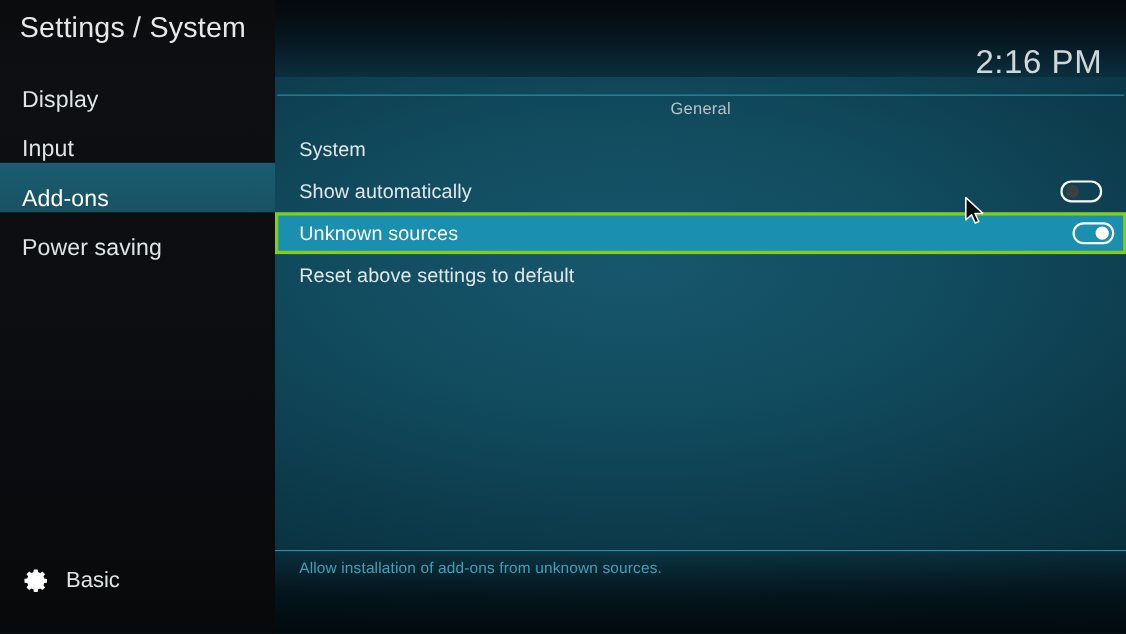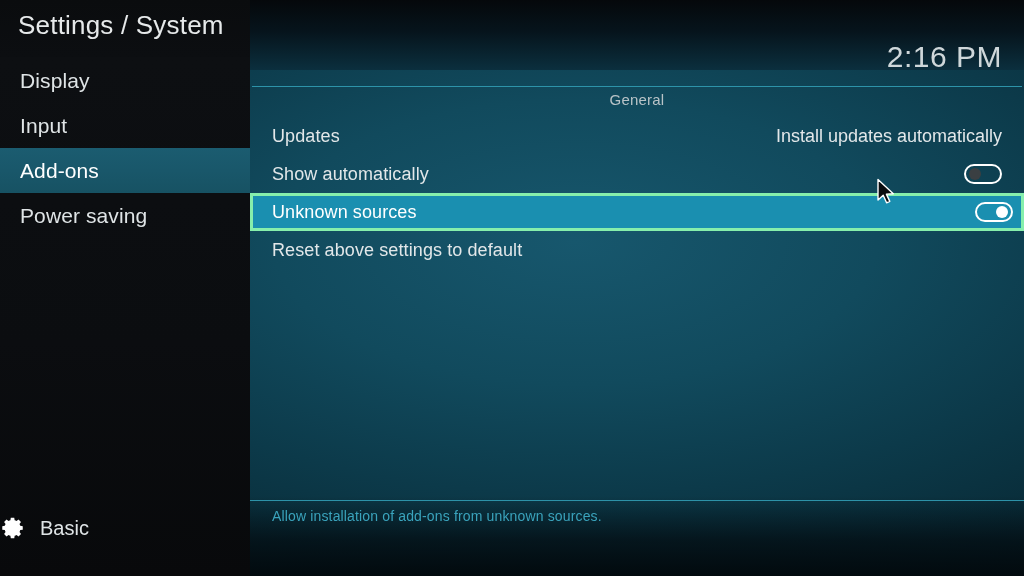--- a/index.html
+++ b/index.html
@@ -78,41 +78,42 @@
     position:absolute;
     left:0; top:57px;
     width:250px; height:519px;
     background:linear-gradient(to bottom, #0d0f12 0%, #0b0d10 55%, #08090b 100%);
     z-index:5;
   }
   .side-item {
     position:relative;
     height:45px;
     display:flex;
-    align-items:center;
+    align-items:flex-end;
     padding-left:20px;
     font-size:21px;
     font-weight:400;
     color:#dfe4e6;
     letter-spacing:0.1px;
     white-space:nowrap;
   }
   .side-item.selected {
     background:linear-gradient(to bottom, #1b5c70 0%, #19576a 50%, #175263 100%);
     color:#ffffff;
   }
   .side-spacer { height:1px; }
 
   .sidebar-footer {
     position:absolute;
     left:0; bottom:28px;
     width:250px;
     height:40px;
     display:flex;
     align-items:center;
+    padding-left:20px;
   }
   .gear-icon { width:26px; height:26px; flex:0 0 26px; }
   .sidebar-footer .label {
     margin-left:14px;
     font-size:20px;
     color:#dfe4e6;
     white-space:nowrap;
   }
 
   
@@ -156,21 +157,21 @@
   }
   .row .row-value {
     margin-left:auto;
     font-size:18px;
     color:#e2e7e9;
     white-space:nowrap;
   }
 
   .row.highlighted {
     background:#1a8fb0;
-    border:3px solid #86efac;
+    border:3px solid #84cc16;
     height:38px;
     padding:0 8px 0 19px;
   }
   .row.highlighted .row-label { color:#ffffff; }
 
   
   .toggle {
     margin-left:auto;
     position:relative;
     width:38px; height:20px;
@@ -259,22 +260,21 @@
     </div>
   </div>
 
   <div class="content">
     <div class="top-rule"></div>
     <div class="section-title">General</div>
 
     <div class="rows">
 
       <div class="row">
-        <span class="row-label">Updates</span>
-        <span class="row-value">Install updates automatically</span>
+        <span class="row-label">System</span>
       </div>
 
       <div class="row">
         <span class="row-label">Show automatically</span>
         <span class="toggle off">
           <span class="knob"></span>
         </span>
       </div>
 
       <div class="row highlighted">

